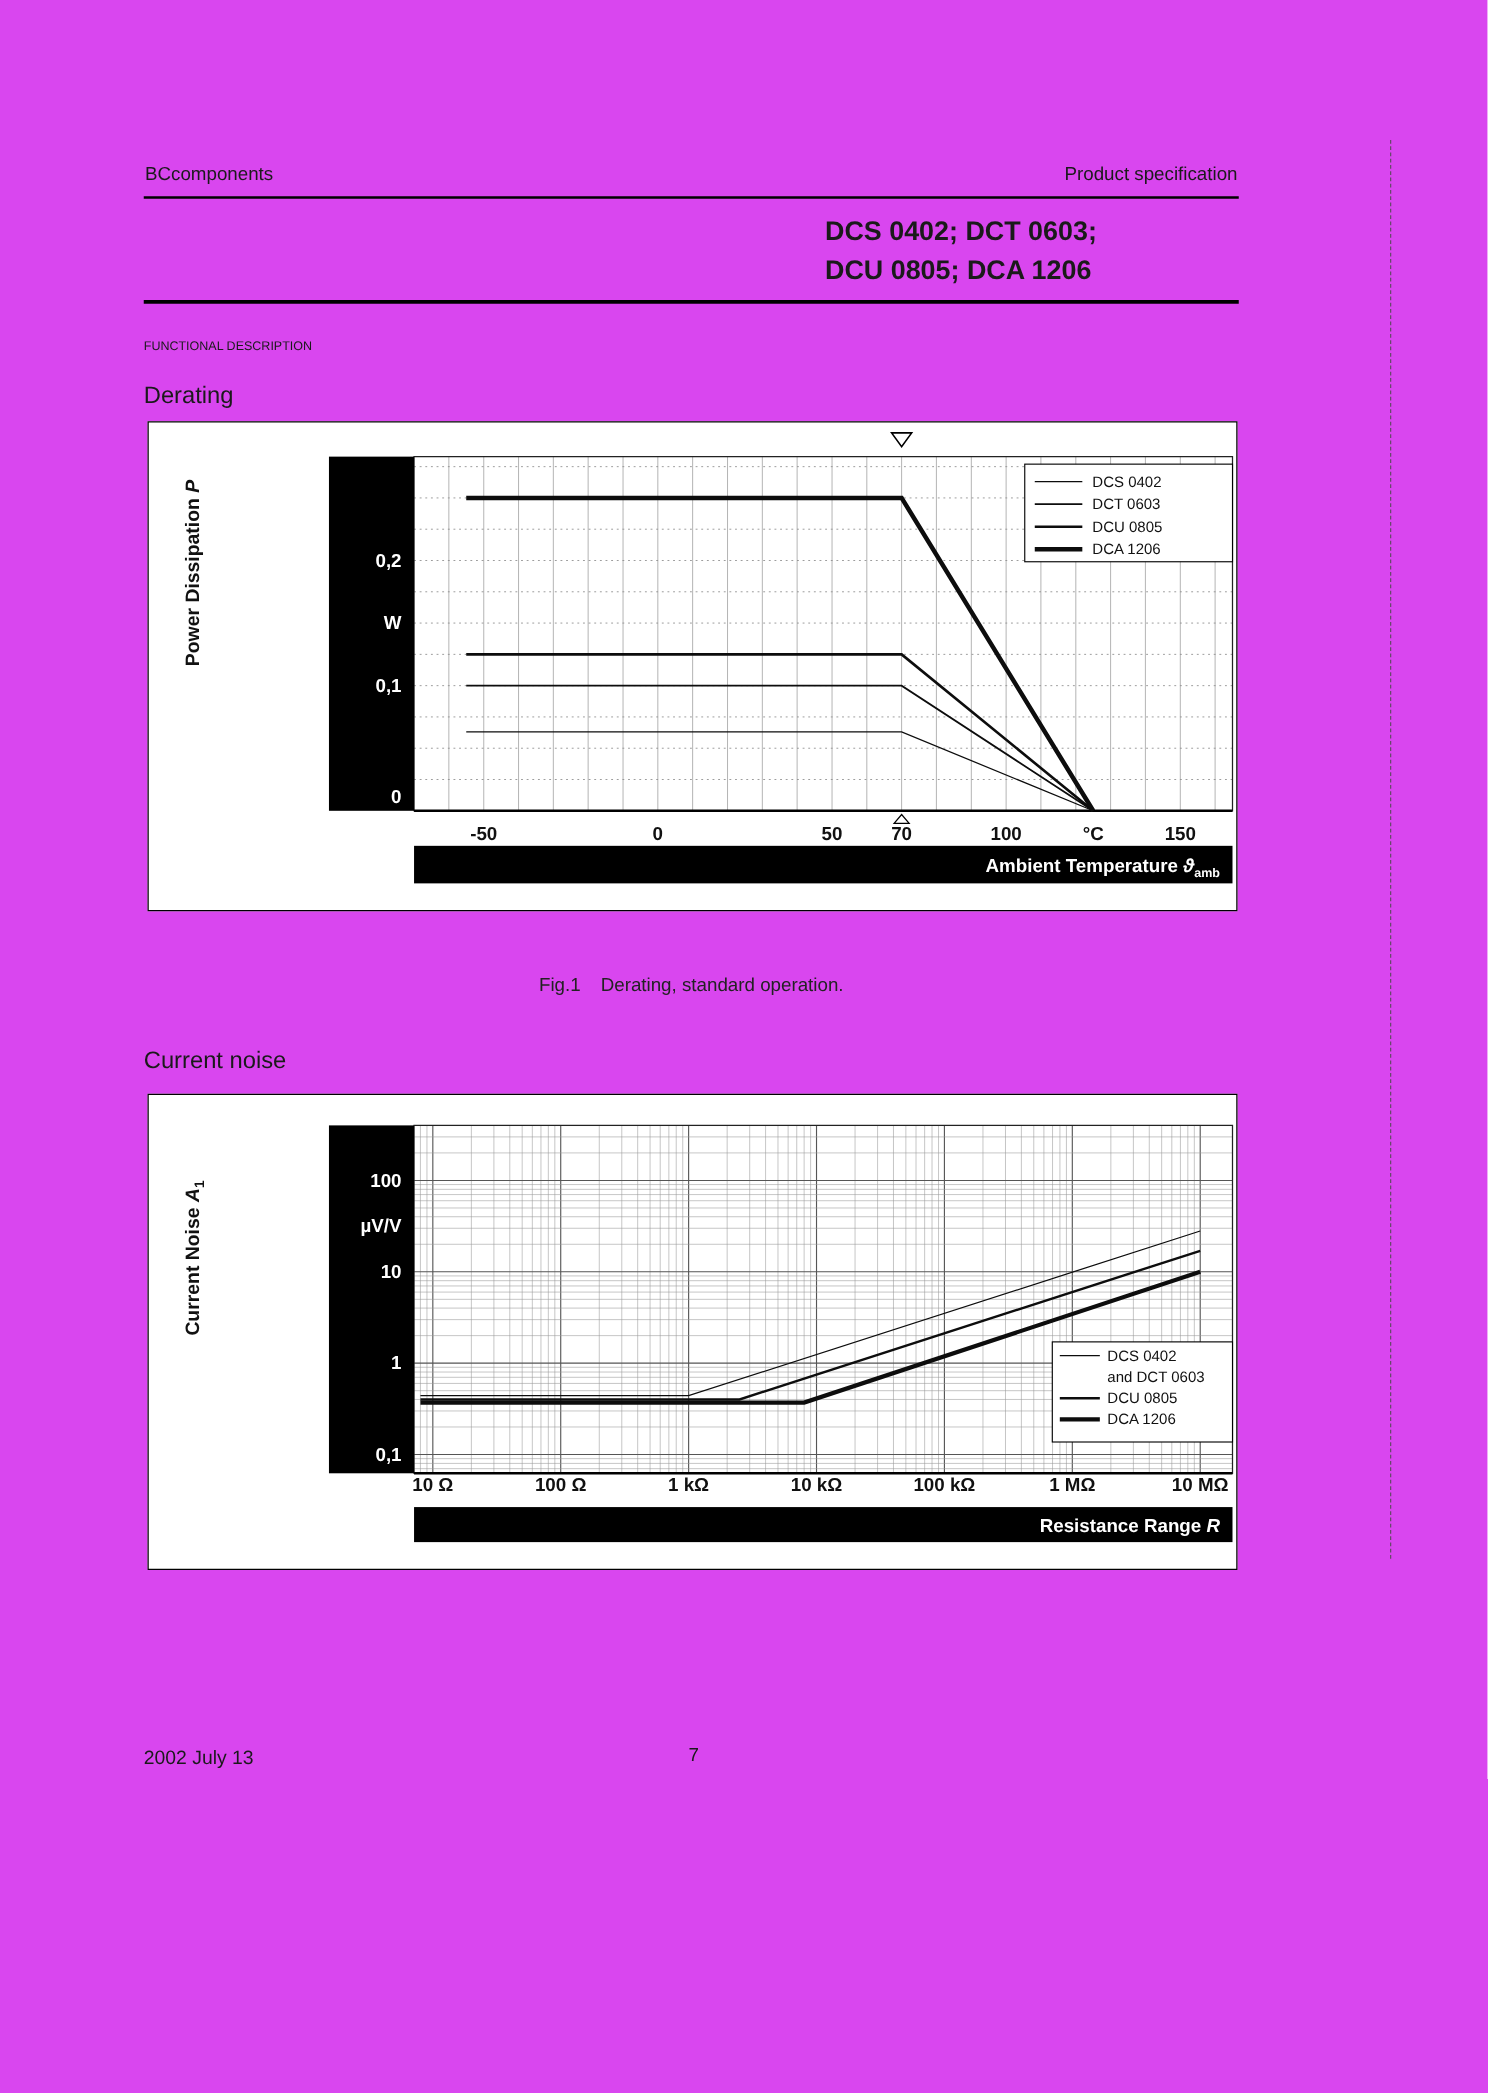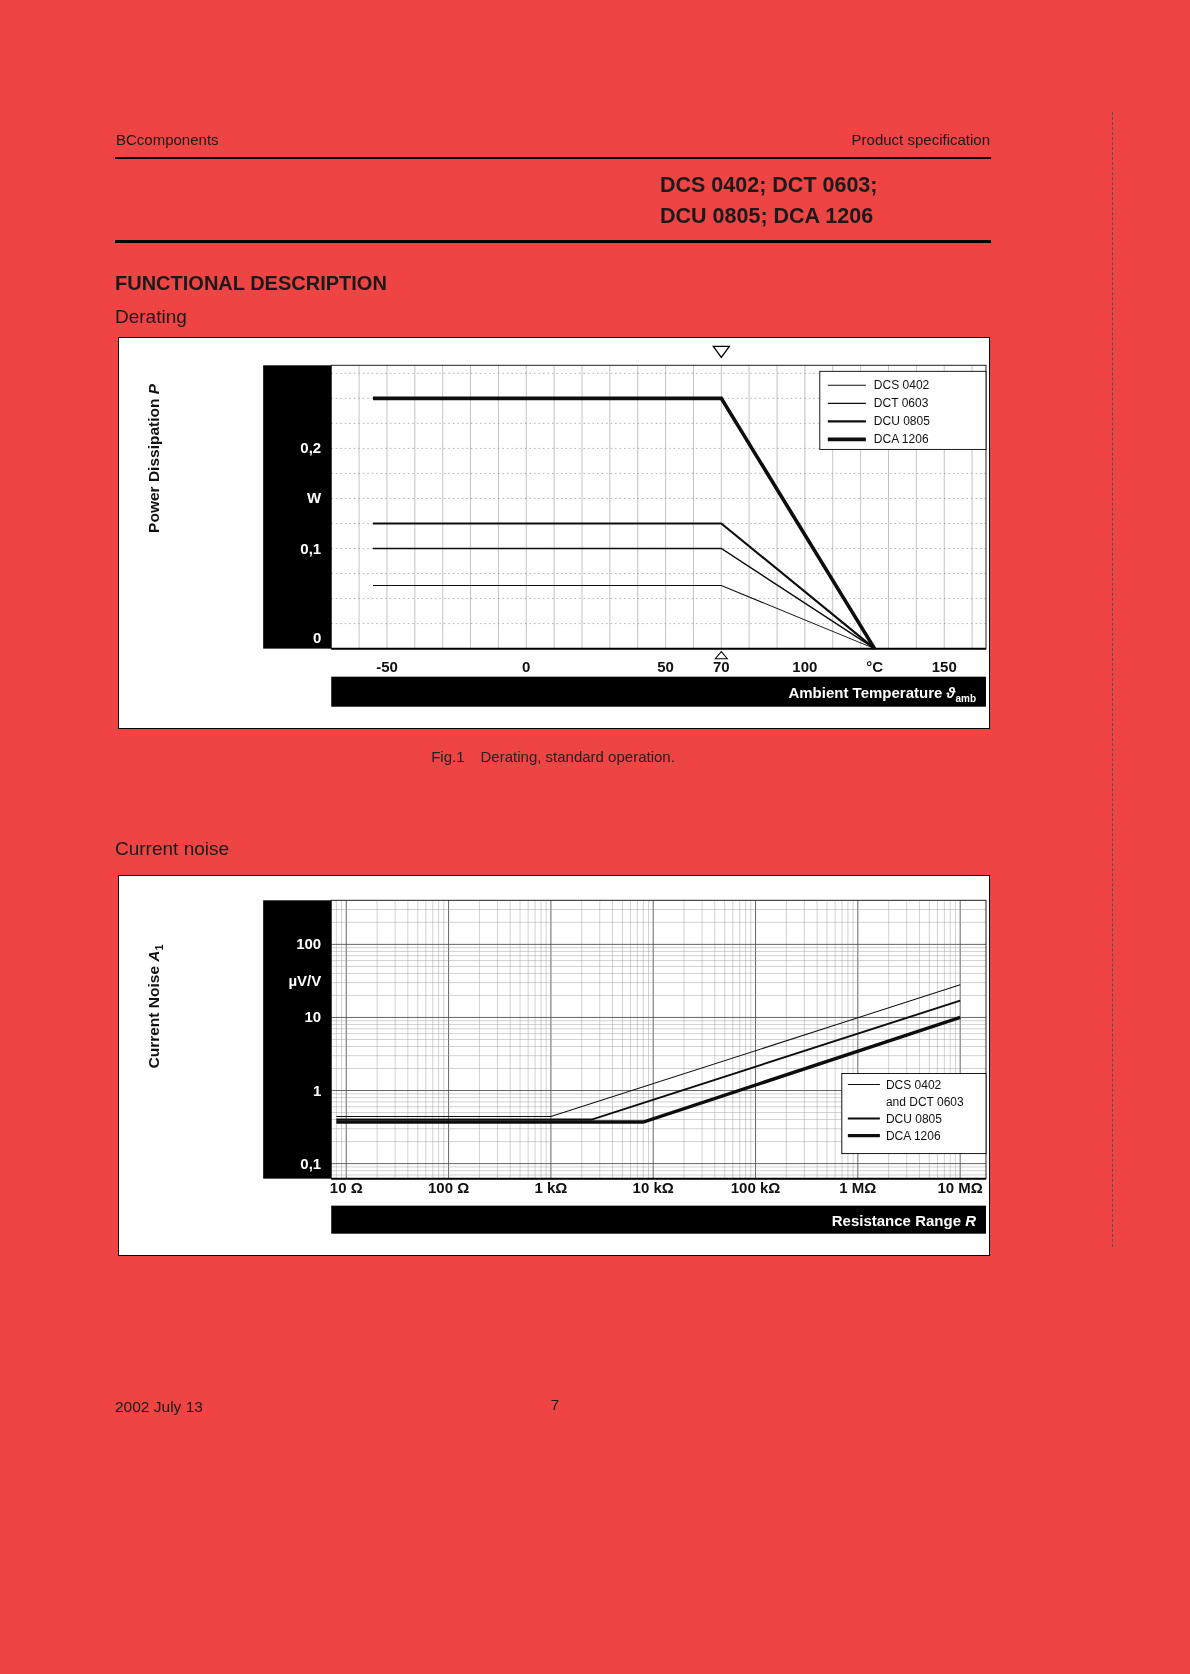--- a/index.html
+++ b/index.html
@@ -1,39 +1,39 @@
 <!DOCTYPE html>
 <html><head>
 <meta charset="utf-8">
 <style>
   * { margin:0; padding:0; box-sizing:border-box; }
   html,body { background:#ffffff; }
   .page {
-    position:relative; width:1190px; height:1674px; background:#ef4444;
+    position:relative; width:1190px; height:1674px; background:#d946ef;
     font-family:"Liberation Sans", sans-serif; color:#1a1a1a; overflow:hidden;
   }
   .fold-line { position:absolute; left:1112px; top:112px; height:1135px; width:0;
     border-left:1.6px dashed #4a4a4a; opacity:.8; }
   .hdr-brand { position:absolute; left:116px; top:131px; font-size:15px; }
   .hdr-spec  { position:absolute; left:640px; top:131px; width:350px; text-align:right; font-size:15px; }
   .rule { position:absolute; left:115px; width:876px; background:#000; }
   .rule-1 { top:157px; height:2px; }
   .rule-2 { top:240px; height:3px; }
   .doc-title { position:absolute; left:150px; top:191px; font-size:23px; font-weight:bold; letter-spacing:.3px; }
   .part-numbers { position:absolute; left:660px; top:170px; width:330px; text-align:left;
     font-size:21.5px; font-weight:bold; line-height:31px; }
-  .sec-h1 { position:absolute; left:115px; top:272px; font-size:20px; font-weight:bold; }
+  .sec-h1 { position:absolute; left:115px; top:272px; font-size:10px; font-weight:normal; }
   .sec-h2 { position:absolute; left:115px; font-size:19px; font-weight:normal; }
   .derating-h { top:306px; }
   .noise-h { top:838px; }
   .chart-box { position:absolute; left:118px; width:872px; border:1.5px solid #000; background:#fff; }
   .fig1 { top:337px; height:392px; }
   .fig2 { top:875px; height:381px; }
   .chart-box svg { display:block; width:100%; height:100%; }
-  .caption { position:absolute; left:115px; width:876px; text-align:center; font-size:15px; color:#222; }
+  .caption { position:absolute; left:115px; width:876px; text-align:center; font-size:15px; color:#222;margin-top:32px; }
   .cap1 { top:748px; }
   .cap2 { top:1270px; }
   .cap-label { margin-right:16px; }
   .cap-var { font-style:italic; }
   .cap-sub { font-size:11px; }
   .foot-date { position:absolute; left:115px; top:1398px; font-size:15.5px; }
   .foot-page { position:absolute; left:505px; top:1396px; width:100px; text-align:center; font-size:15px; }
   svg text { font-family:"Liberation Sans", sans-serif; }
 </style>
 </head>

